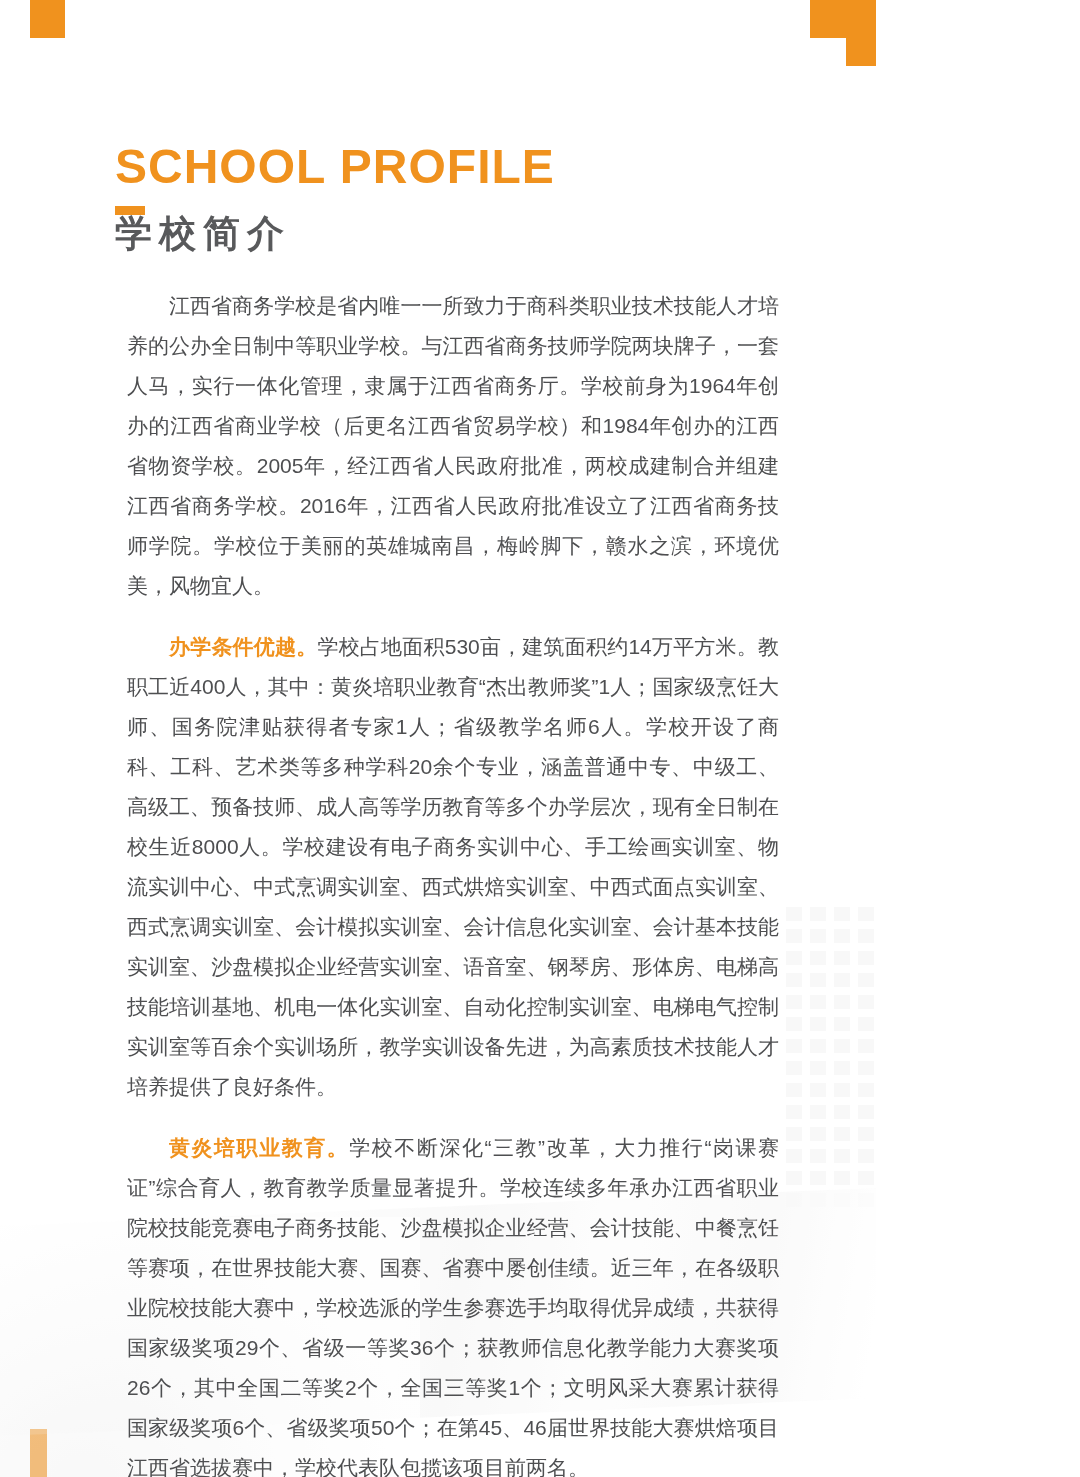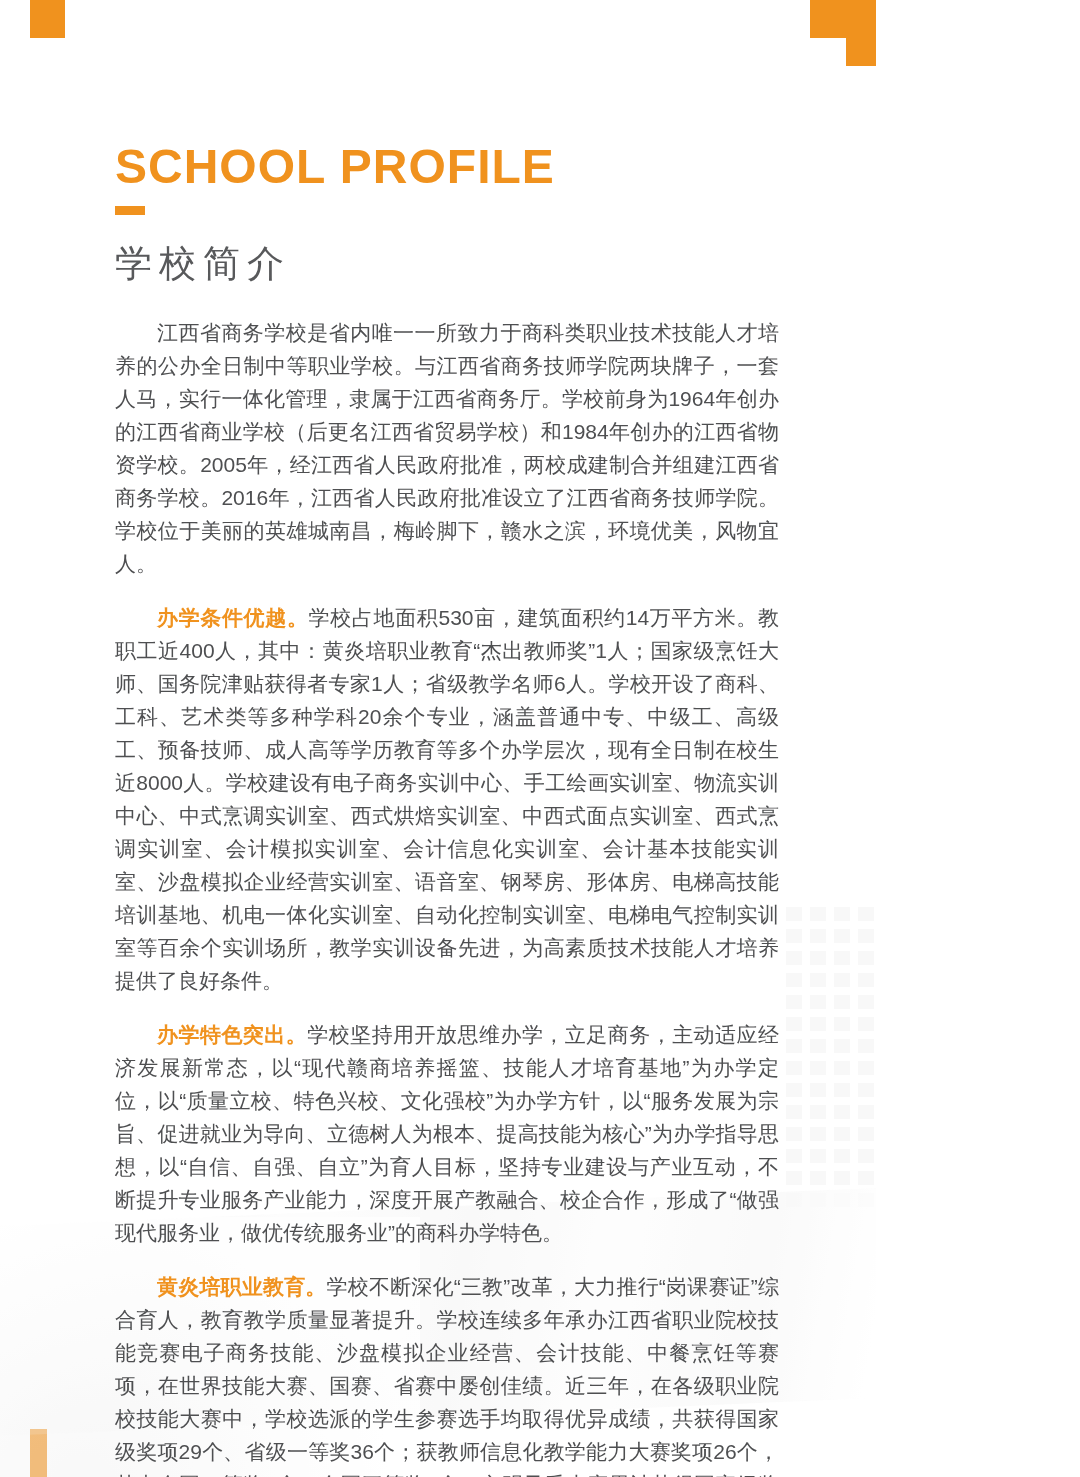--- a/index.html
+++ b/index.html
@@ -87,34 +87,33 @@
   }
   .title-dash {
     width: 30px;
     height: 9px;
     background: var(--accent);
     margin-top: 15px;
   }
   .title-zh {
     color: #58595b;
     font-size: 37px;
-    font-weight: 400;
+    font-weight: 700;
     letter-spacing: 7px;
-    margin-top: 30px;
     line-height: 1;
   }
   .body-text {
     margin-top: 34px;
   }
   .body-text p {
-    margin: 0 0 21px 0;
+    margin: 0 0 21px 12px;
     text-indent: 2em;
     text-align: justify;
     font-size: 21px;
-    line-height: 33px;
+    line-height: 40px;
     color: #4e4f51;
   }
   .body-text .lead {
     color: var(--accent);
     font-weight: bold;
   }
   :root { --accent: #F0921E; }
 </style>
 </head>
 <body>
@@ -133,19 +132,18 @@
 
   <div class="content">
 
     <div class="title-en">SCHOOL PROFILE</div>
     <div class="title-dash"></div>
     <div class="title-zh">学校简介</div>
 
     <div class="body-text">
       <p><span class="lead"></span><span>江西省商务学校是省内唯一一所致力于商科类职业技术技能人才培养的公办全日制中等职业学校。与江西省商务技师学院两块牌子，一套人马，实行一体化管理，隶属于江西省商务厅。学校前身为1964年创办的江西省商业学校（后更名江西省贸易学校）和1984年创办的江西省物资学校。2005年，经江西省人民政府批准，两校成建制合并组建江西省商务学校。2016年，江西省人民政府批准设立了江西省商务技师学院。学校位于美丽的英雄城南昌，梅岭脚下，赣水之滨，环境优美，风物宜人。</span></p>
       <p><span class="lead">办学条件优越。</span><span>学校占地面积530亩，建筑面积约14万平方米。教职工近400人，其中：黄炎培职业教育“杰出教师奖”1人；国家级烹饪大师、国务院津贴获得者专家1人；省级教学名师6人。学校开设了商科、工科、艺术类等多种学科20余个专业，涵盖普通中专、中级工、高级工、预备技师、成人高等学历教育等多个办学层次，现有全日制在校生近8000人。学校建设有电子商务实训中心、手工绘画实训室、物流实训中心、中式烹调实训室、西式烘焙实训室、中西式面点实训室、西式烹调实训室、会计模拟实训室、会计信息化实训室、会计基本技能实训室、沙盘模拟企业经营实训室、语音室、钢琴房、形体房、电梯高技能培训基地、机电一体化实训室、自动化控制实训室、电梯电气控制实训室等百余个实训场所，教学实训设备先进，为高素质技术技能人才培养提供了良好条件。</span></p>
-      <p><span class="lead">办学特色突出。</span><span>学校坚持用开放思维办学，立足商务，主动适应经济发展新常态，以“现代赣商培养摇篮、技能人才培育基地”为办学定位，以“质量立校、特色兴校、文化强校”为办学方针，以“服务发展为宗旨、促进就业为导向、立德树人为根本、提高技能为核心”为办学指导思想，以“自信、自强、自立”为育人目标，坚持专业建设与产业互动，不断提升专业服务产业能力，深度开展产教融合、校企合作，形成了“做强现代服务业，做优传统服务业”的商科办学特色。</span></p>
       <p><span class="lead">黄炎培职业教育。</span><span>学校不断深化“三教”改革，大力推行“岗课赛证”综合育人，教育教学质量显著提升。学校连续多年承办江西省职业院校技能竞赛电子商务技能、沙盘模拟企业经营、会计技能、中餐烹饪等赛项，在世界技能大赛、国赛、省赛中屡创佳绩。近三年，在各级职业院校技能大赛中，学校选派的学生参赛选手均取得优异成绩，共获得国家级奖项29个、省级一等奖36个；获教师信息化教学能力大赛奖项26个，其中全国二等奖2个，全国三等奖1个；文明风采大赛累计获得国家级奖项6个、省级奖项50个；在第45、46届世界技能大赛烘焙项目江西省选拔赛中，学校代表队包揽该项目前两名。</span></p>
 
     </div>
 
   </div>
 </div>
 
 </body></html>

